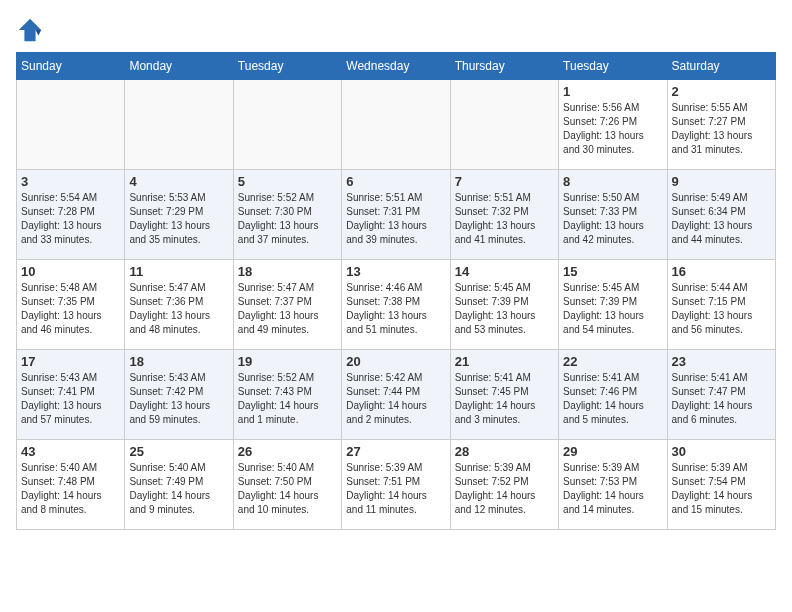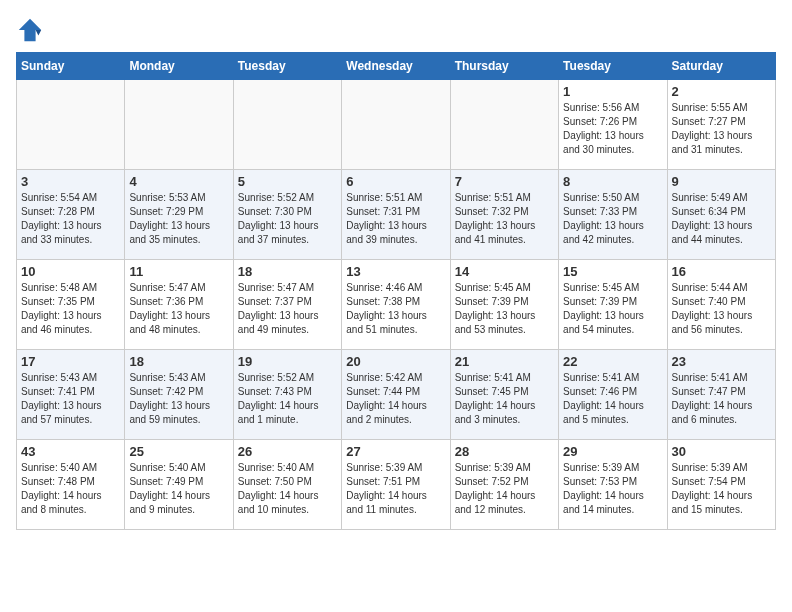--- a/index.html
+++ b/index.html
@@ -48,21 +48,21 @@
     }
     .calendar {
       width: 100%;
       border-collapse: collapse;
       table-layout: fixed;
     }
     .calendar th {
       background-color: #2a6db5;
       color: #fff;
       font-size: 12px;
-      font-weight: bold;
+      font-weight: normal;
       padding: 6px 4px;
       text-align: left;
       border: 1px solid #2a6db5;
     }
     .calendar td {
       border: 1px solid #ccc;
       vertical-align: top;
       padding: 4px;
       height: 90px;
       font-size: 10.5px;
@@ -231,21 +231,21 @@
         <td>
           <span class="day-num">15</span>
           <div class="day-info">Sunrise: 5:45 AM
 Sunset: 7:39 PM
 Daylight: 13 hours
 and 54 minutes.</div>
         </td>
         <td>
           <span class="day-num">16</span>
           <div class="day-info">Sunrise: 5:44 AM
-Sunset: 7:40 PM
+Sunset: 7:15 PM
 Daylight: 13 hours
 and 56 minutes.</div>
         </td>
       </tr>
       <tr>
         <td class="alt-row">
           <span class="day-num">17</span>
           <div class="day-info">Sunrise: 5:43 AM
 Sunset: 7:41 PM
 Daylight: 13 hours

